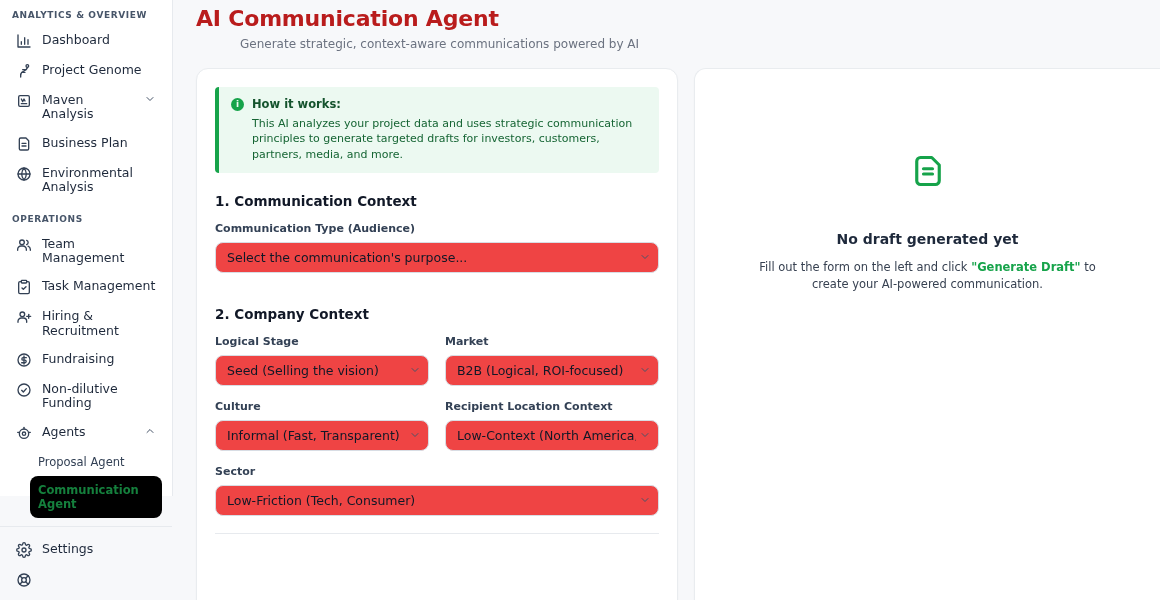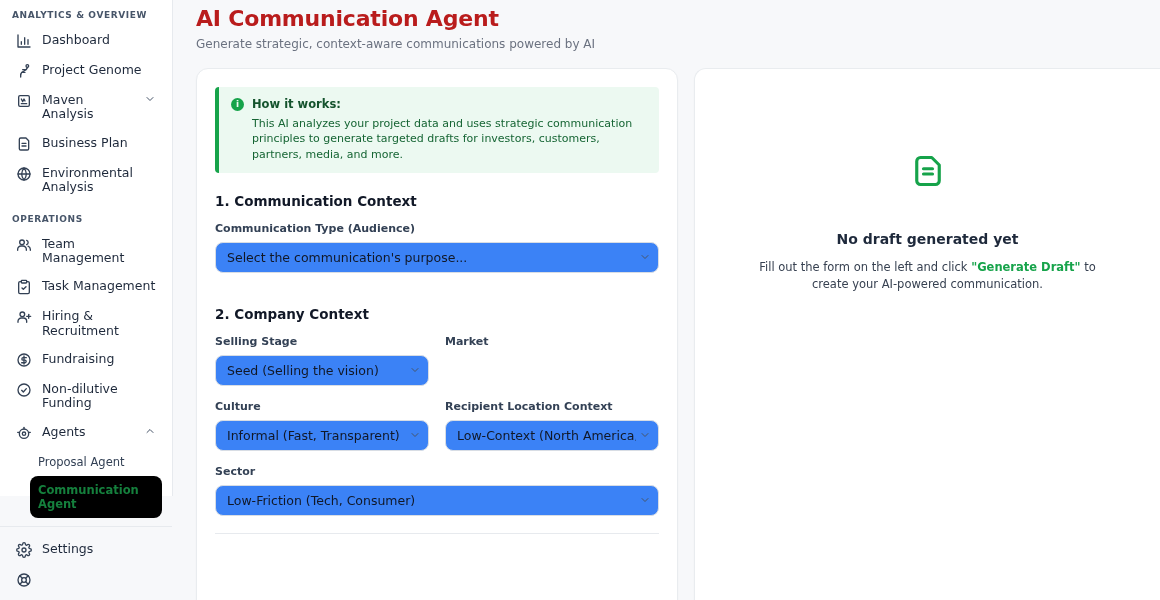--- a/index.html
+++ b/index.html
@@ -31,21 +31,21 @@
     margin-left:20px; padding:7px 8px; border-radius:8px;
     font-size:11.5px; font-weight:500; color:#334155; cursor:pointer;
   }
   .sub-item.active { background:#000000; color:#15803d; font-weight:700; }
   .sidebar-spacer { flex:1; }
   .sidebar-divider { border-top:1px solid #e7eaee; margin:8px -10px 8px -10px; }
 
   
   .main { flex:1; padding:6px 0 0 23px; overflow:hidden; }
   .page-title { font-size:22px; font-weight:700; color:#b91c1c; letter-spacing:-.2px; }
-  .page-subtitle { font-size:12px; color:#6b7280; margin-top:6px; }
+  .page-subtitle { font-size:12px; color:#6b7280; margin-top:6px;margin-left:44px; }
 
   .content-row { display:flex; gap:16px; margin-top:17px; align-items:flex-start; }
   .card {
     background:#ffffff; border:1px solid #e9ecef; border-radius:12px;
     box-shadow:0 1px 2px rgba(16,24,40,.03); height:640px;
   }
   .form-card { width:482px; min-width:482px; padding:18px; }
   .preview-card { flex:1; border-top-right-radius:0; border-bottom-right-radius:0; border-right:none; }
 
   
@@ -63,21 +63,21 @@
   .info-body { font-size:11px; color:#166534; line-height:1.4; margin:5px 0 0 21px; max-width:395px; }
 
   .section-heading { font-size:13.5px; font-weight:700; color:#111827; margin:0 0 13px 0; }
   .section2-gap { margin-top:33px; }
 
   .field { margin-bottom:14px; }
   .field-label { display:block; font-size:11px; font-weight:600; color:#334155; margin-bottom:7px; }
   .select-wrap { position:relative; }
   select {
     width:100%; height:31px; appearance:none; -webkit-appearance:none;
-    background:#3b82f6; border:1px solid #d8dde4; border-radius:8px;
+    background:#ef4444; border:1px solid #d8dde4; border-radius:8px;
     font-family:inherit; font-size:12.5px; font-weight:500; color:#111827;
     padding:0 22px 0 11px; outline:none; cursor:pointer;
     white-space:nowrap; overflow:hidden;
   }
   .select-wrap .chevron {
     position:absolute; right:8px; top:9px; width:12px; height:12px;
     stroke:#475569; pointer-events:none;
   }
   .two-col { display:grid; grid-template-columns:1fr 1fr; column-gap:16px; }
   .form-divider { border:none; border-top:1px solid #e7eaee; margin-top:17px; }
@@ -268,32 +268,40 @@
               <path d="m6 9 6 6 6-6"></path>
             </svg>
         </div>
       </div>
 
 
       <h2 class="section-heading section2-gap">2. Company Context</h2>
 
       <div class="two-col">
         <div class="field">
-          <label class="field-label">Selling Stage</label>
+          <label class="field-label">Logical Stage</label>
           <div class="select-wrap">
             <select>
               <option>Seed (Selling the vision)</option>
             </select>
             <svg class="chevron stroke" viewBox="0 0 24 24">
                 <path d="m6 9 6 6 6-6"></path>
               </svg>
           </div>
         </div>
         <div class="field">
           <label class="field-label">Market</label>
+          <div class="select-wrap">
+            <select>
+              <option>B2B (Logical, ROI-focused)</option>
+            </select>
+            <svg class="chevron stroke" viewBox="0 0 24 24">
+                <path d="m6 9 6 6 6-6"></path>
+              </svg>
+          </div>
         </div>
         <div class="field">
           <label class="field-label">Culture</label>
           <div class="select-wrap">
             <select>
               <option>Informal (Fast, Transparent)</option>
             </select>
             <svg class="chevron stroke" viewBox="0 0 24 24">
                 <path d="m6 9 6 6 6-6"></path>
               </svg>

